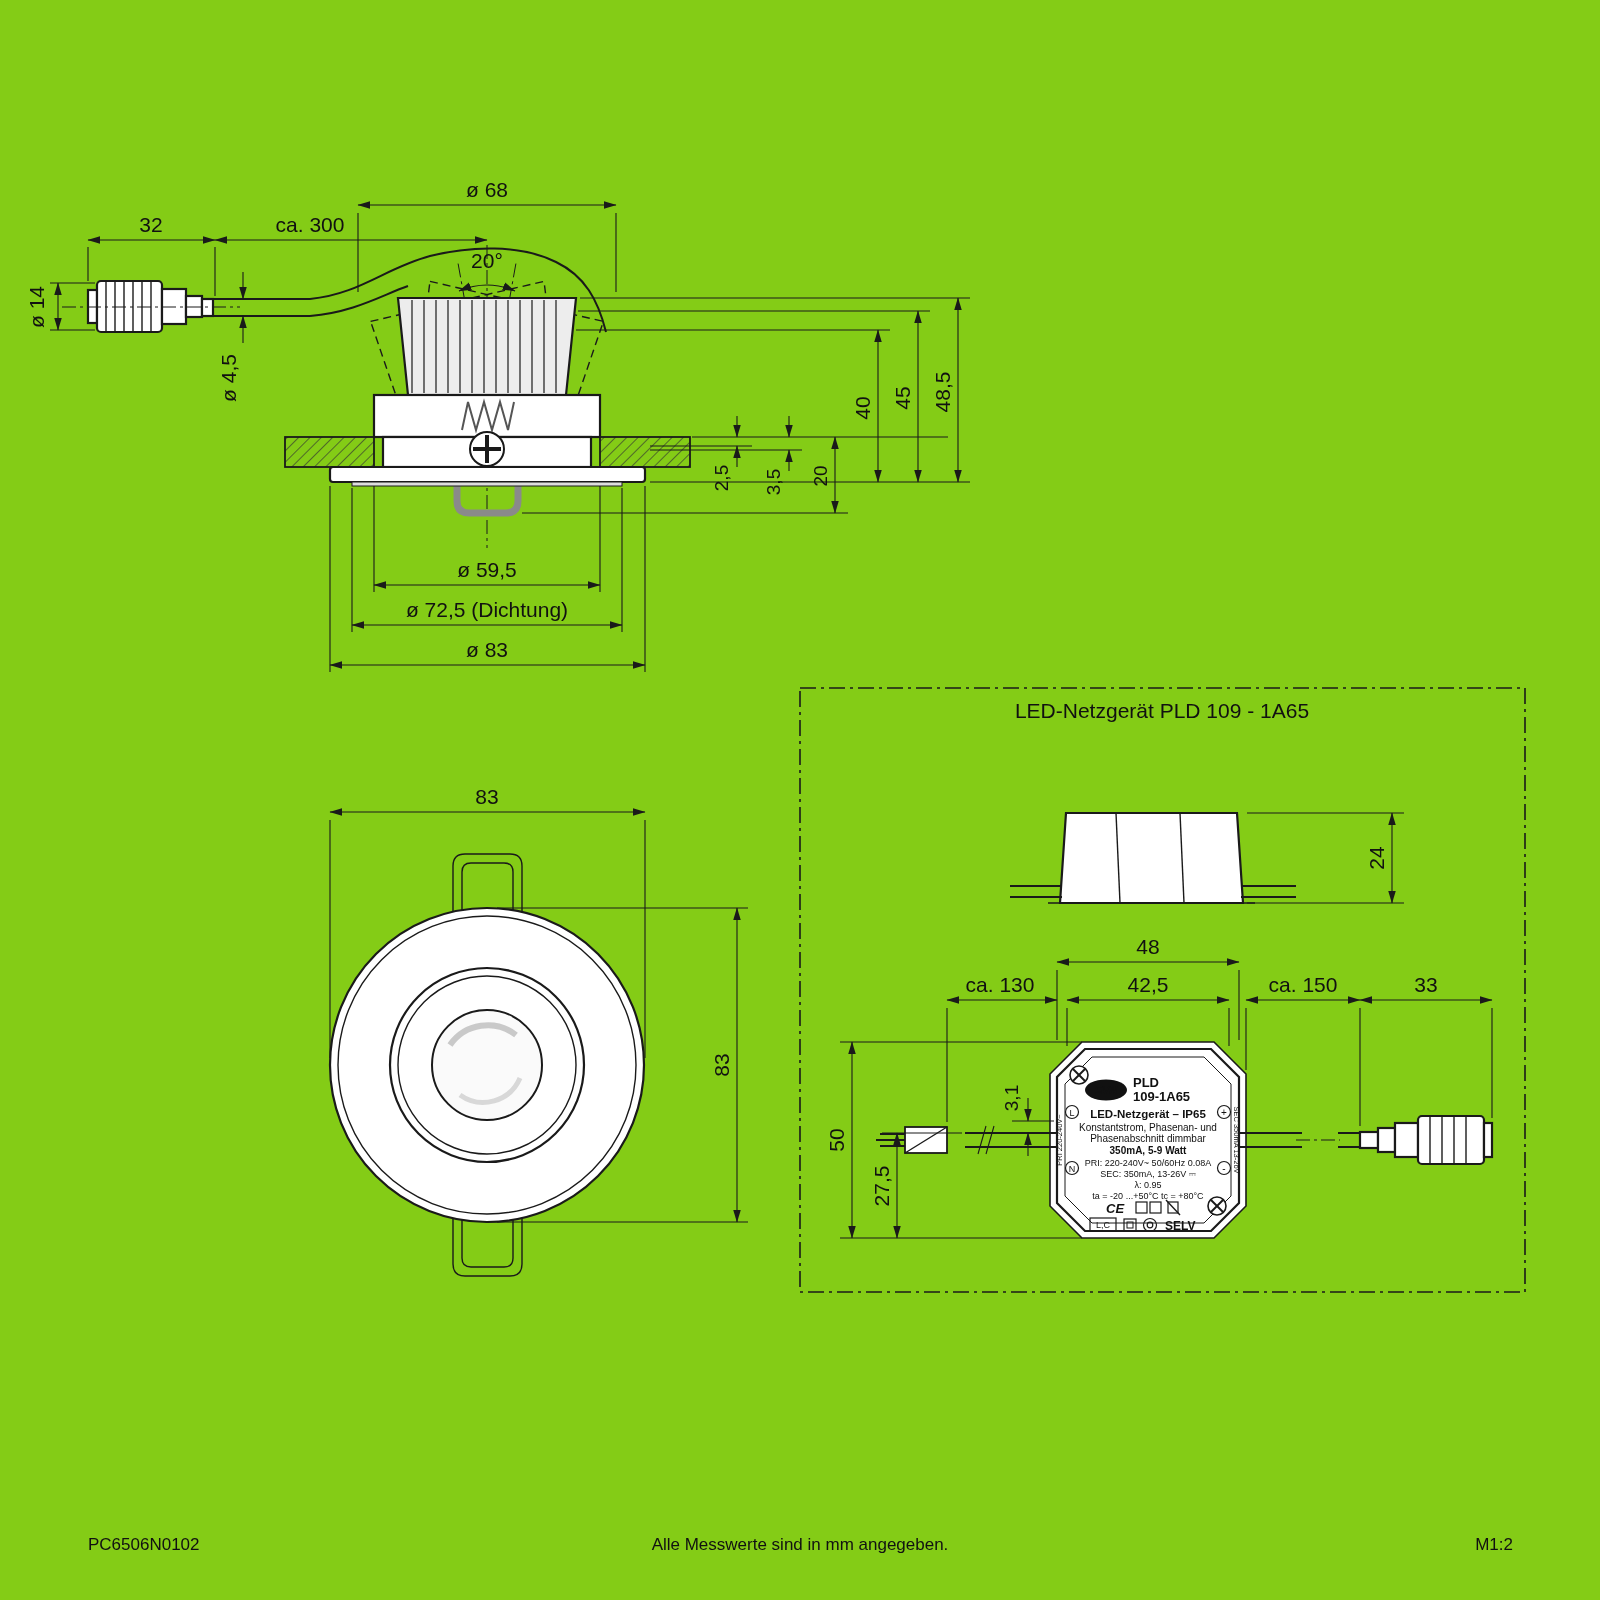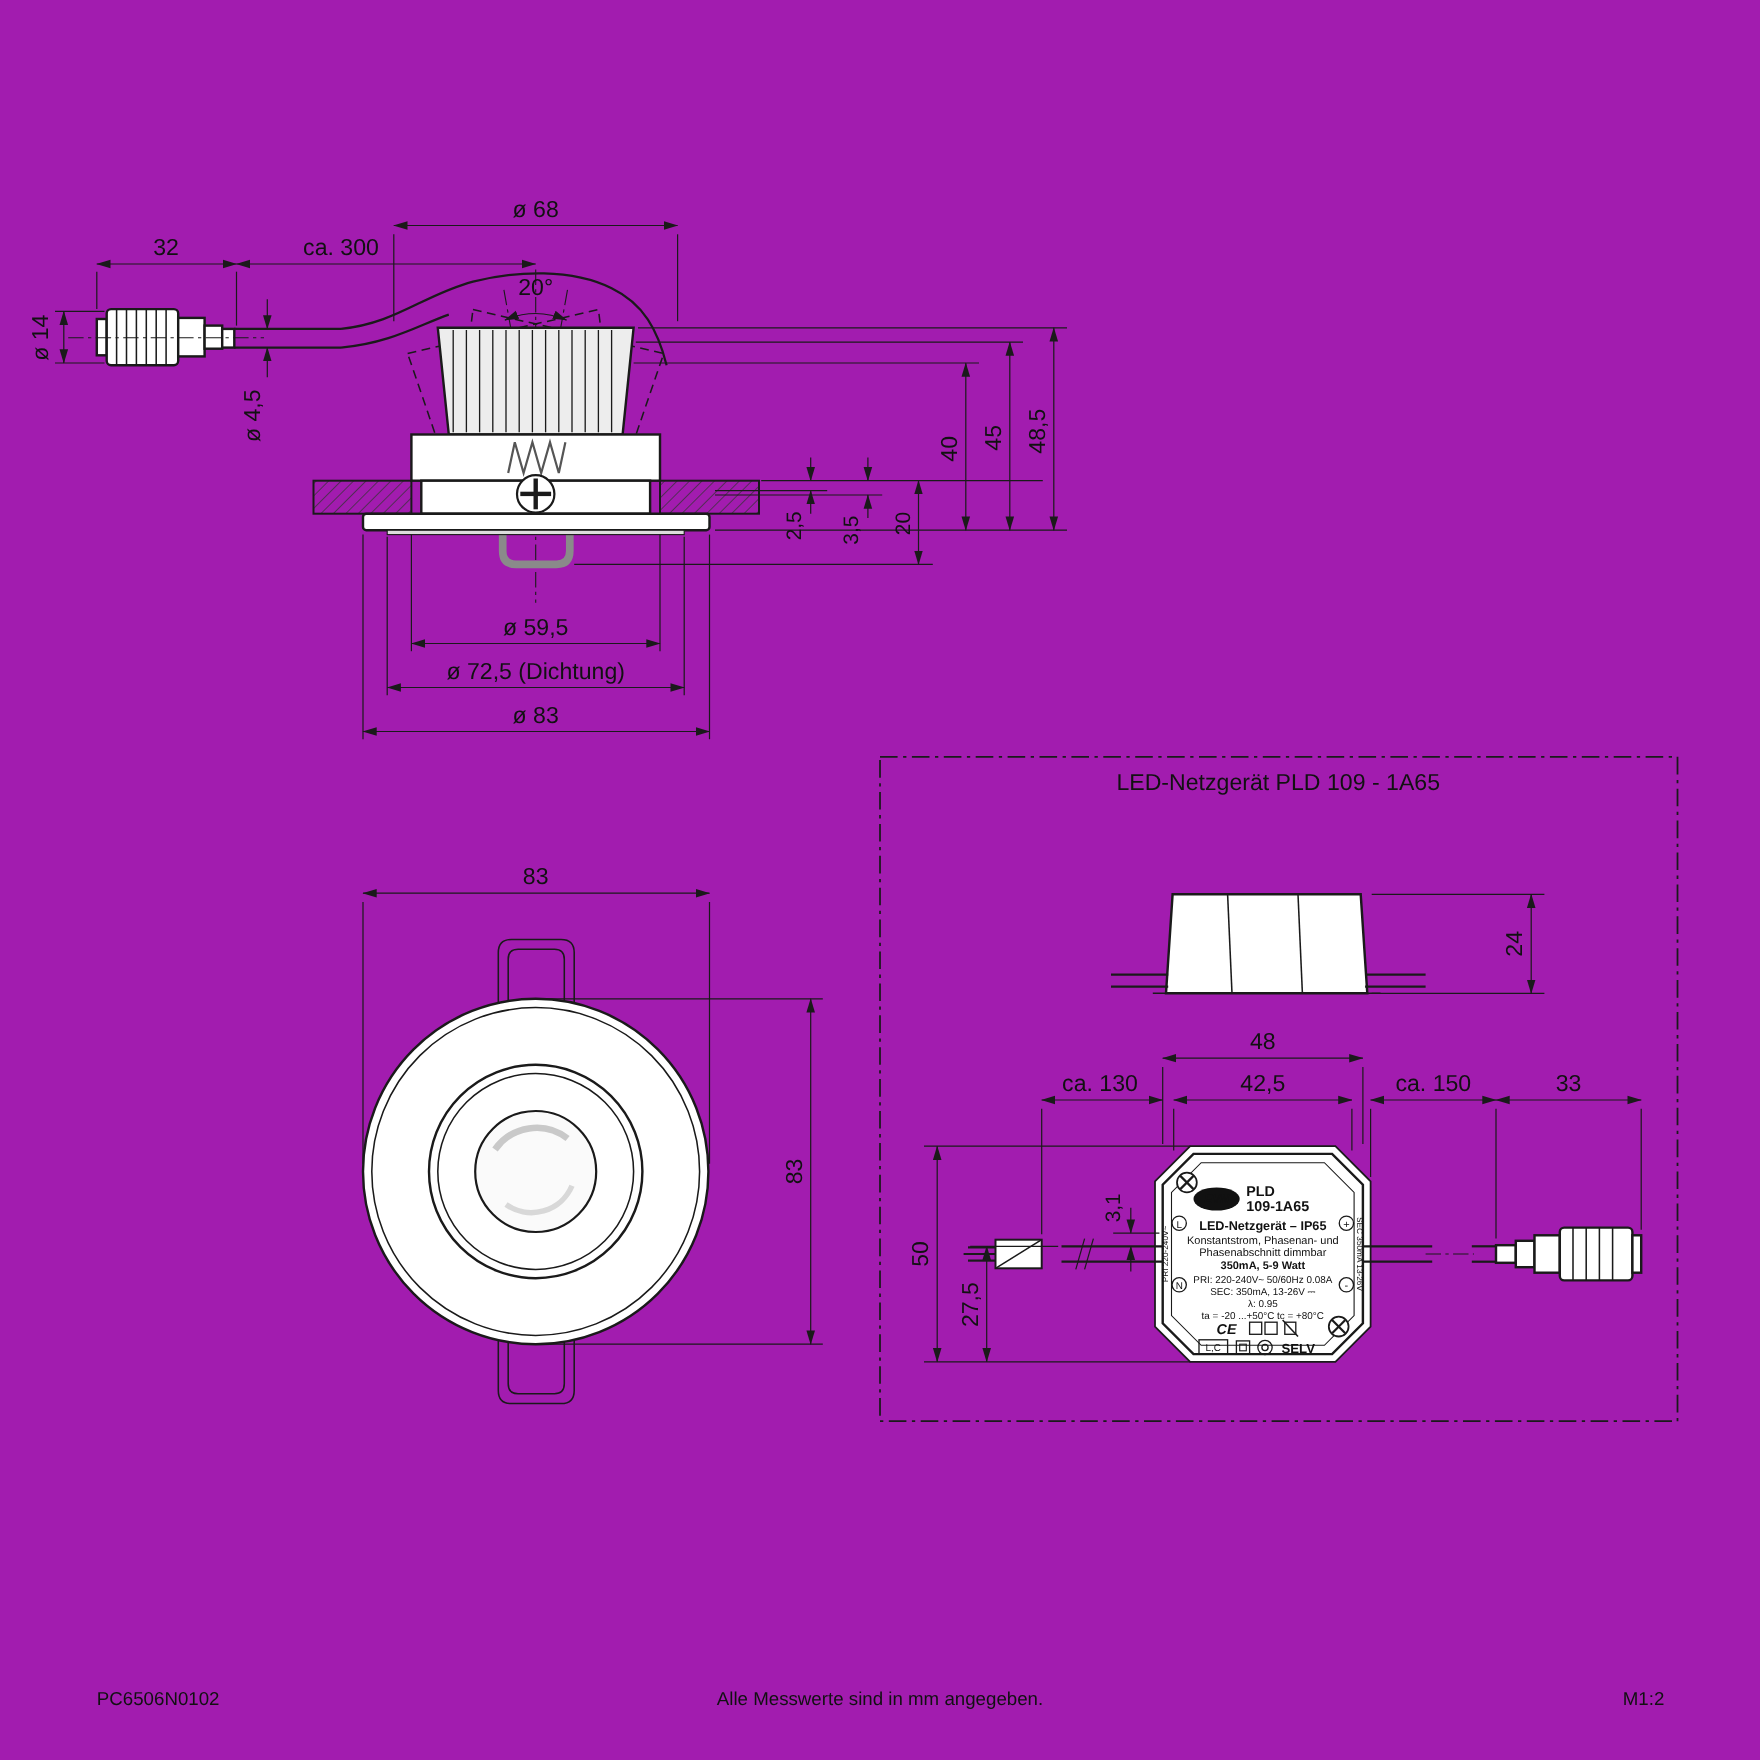--- a/index.html
+++ b/index.html
@@ -1,16 +1,16 @@
 <!DOCTYPE html>
 <html><head>
 <meta charset="utf-8">
 <style>
   html,body{margin:0;padding:0;background:#fff;}
-  .page{width:1600px;height:1600px;position:relative;background:#a21caf;font-family:"Liberation Sans",sans-serif;}
+  .page{width:1600px;height:1600px;position:relative;background:#84cc16;font-family:"Liberation Sans",sans-serif;}
   svg text{font-family:"Liberation Sans",sans-serif;fill:#111;}
   .t21{font-size:21px;}
   .t19{font-size:19px;}
   .t17{font-size:17px;}
   .mid{text-anchor:middle;}
   .end{text-anchor:end;}
   .ol{fill:#fff;stroke:#1a1a1a;stroke-width:2.2;}
   .olg{fill:#ededed;stroke:#1a1a1a;stroke-width:2.2;}
   .ol2{fill:none;stroke:#1a1a1a;stroke-width:1.4;}
   .dim{fill:none;stroke:#1a1a1a;stroke-width:1.1;}

